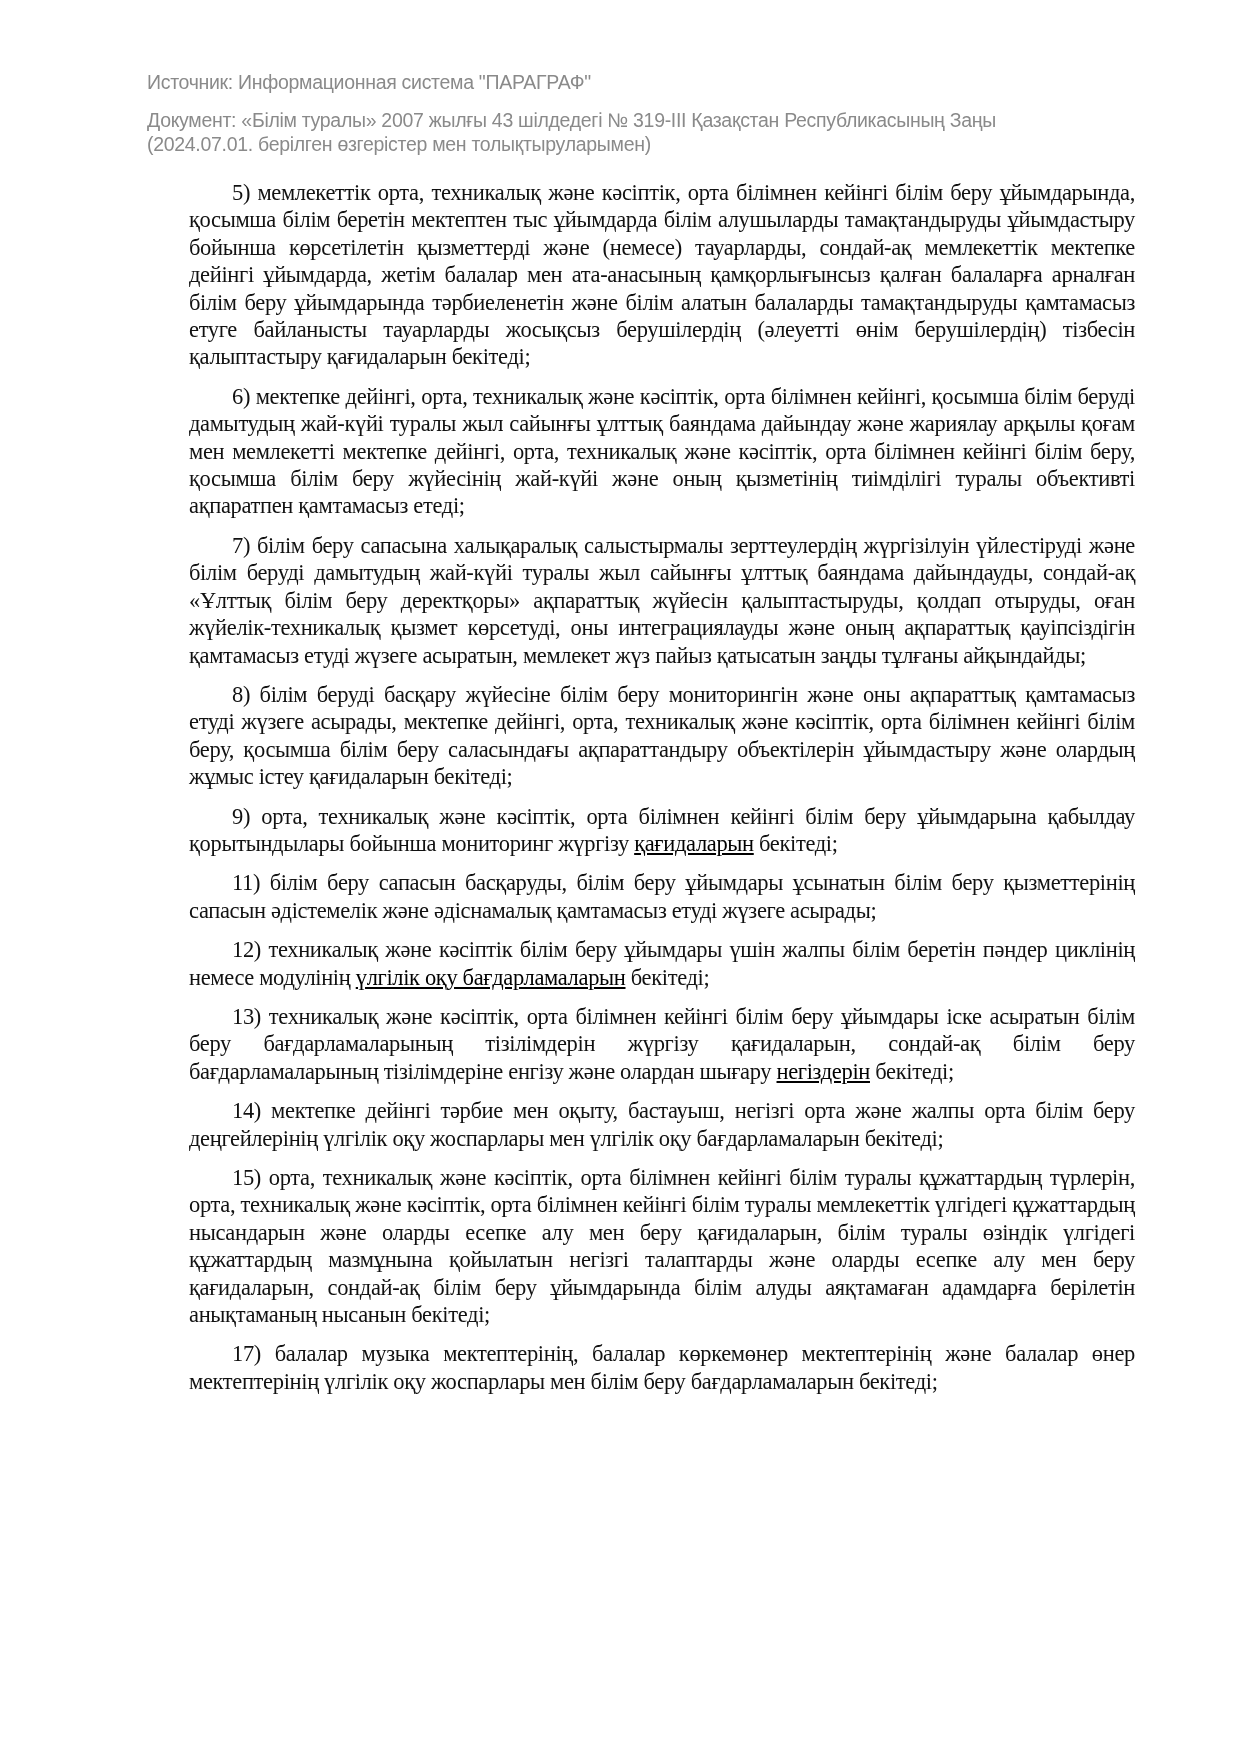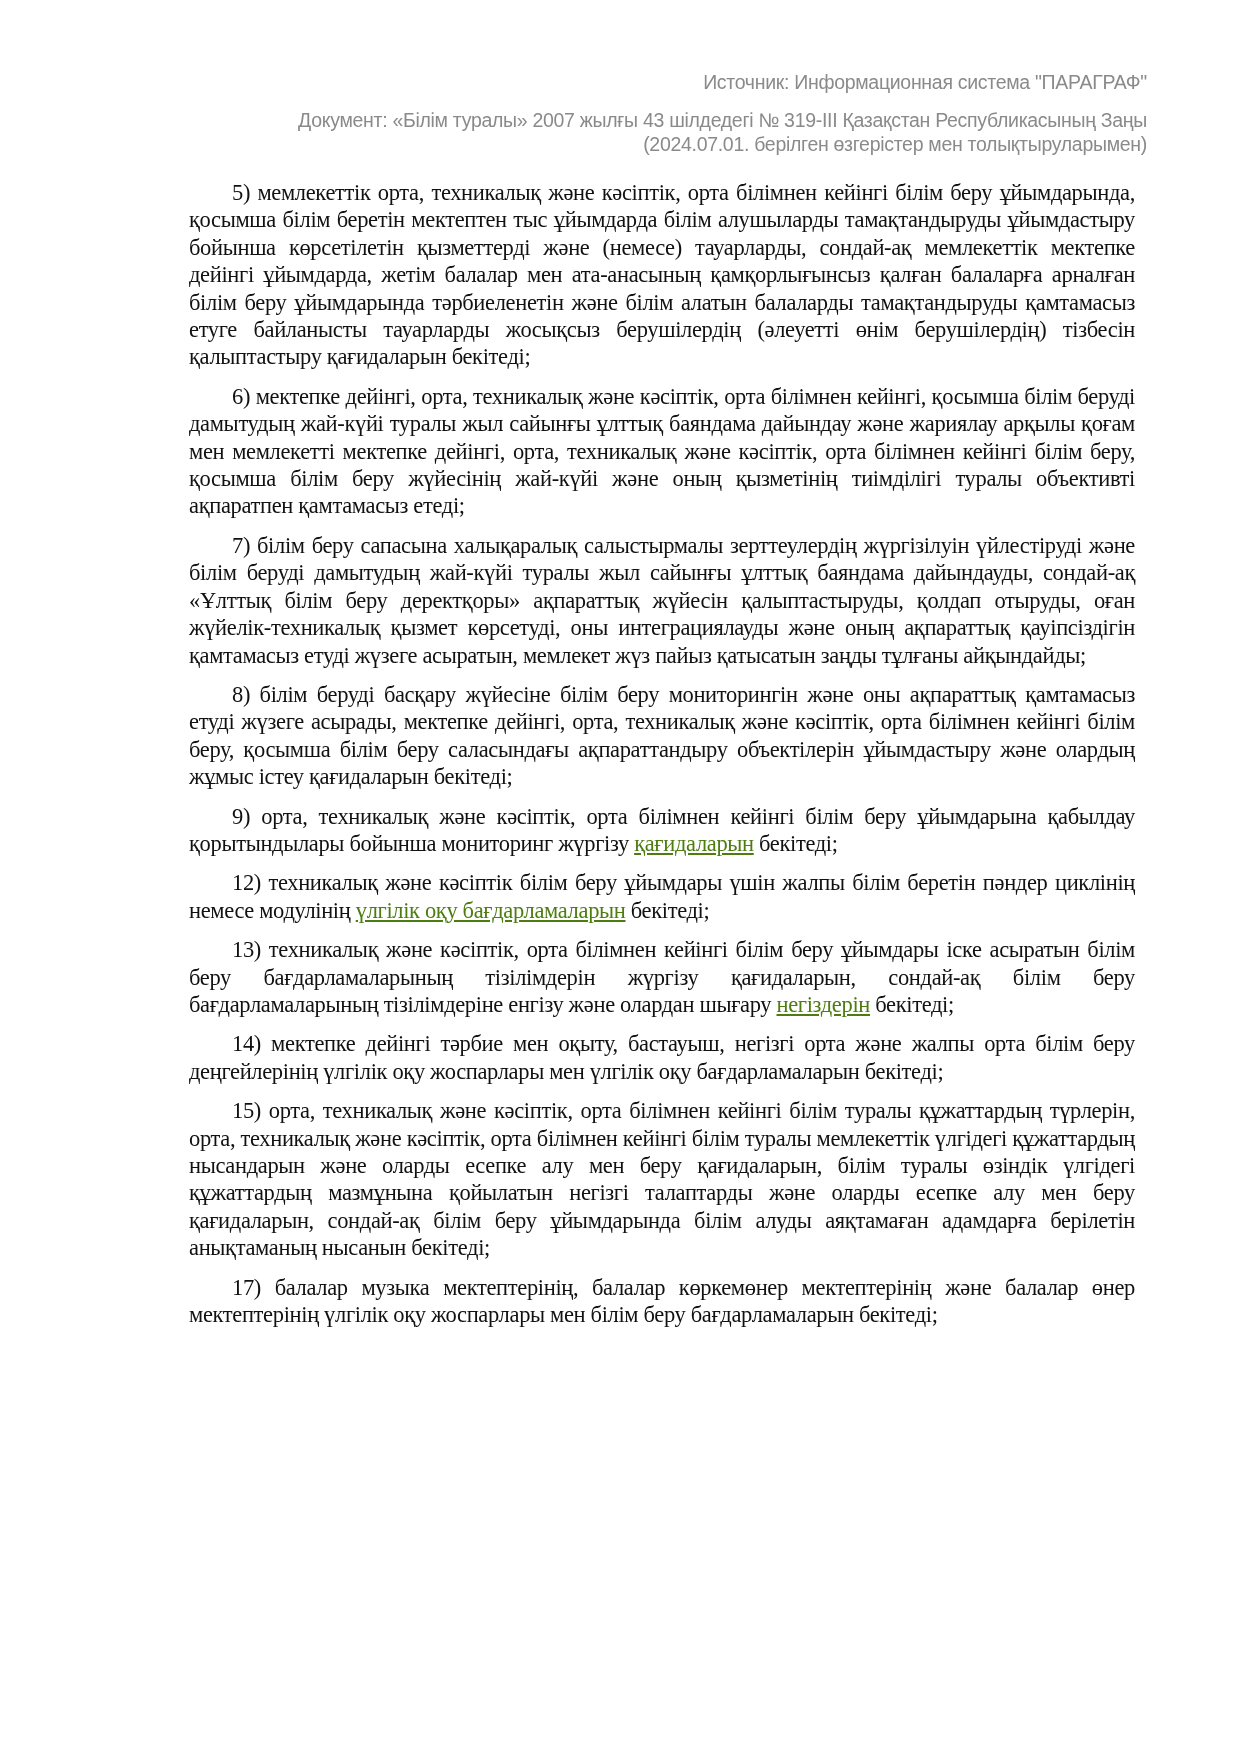--- a/index.html
+++ b/index.html
@@ -1,47 +1,48 @@
 <!DOCTYPE html>
 <html><head>
 <meta charset="utf-8">
 <style>
   html, body { margin: 0; padding: 0; background: #ffffff; }
   body { width: 1241px; height: 1755px; position: relative; overflow: hidden; }
   .page { position: absolute; left: 0; top: 0; width: 1241px; height: 1755px; background: #fff; }
   .header {
     position: absolute; right: 94px; top: 70px; width: 1000px;
-    text-align: right; color: #8a8a8a;
+    color: #8a8a8a;
     font-family: "Liberation Sans", sans-serif; font-size: 19.5px; letter-spacing: -0.3px;
   }
   .header .src { line-height: 24px; margin-bottom: 14px; }
   .header .doc { line-height: 24px; }
   .body {
     position: absolute; left: 177px; top: 167px; width: 970px;
     font-family: "Liberation Serif", serif; font-size: 22.5px; line-height: 27.4px;
     color: #111; text-align: justify; letter-spacing: -0.35px;
   }
   .body p { margin: 12px; text-indent: 43px; }
-  a.lnk { color: #4d7c0f; text-decoration: underline; }
+  a.lnk { color: #000000; text-decoration: underline; }
 </style>
 </head>
 <body>
 
 <div class="page">
   <div class="header">
     <div class="src">Источник: Информационная система "ПАРАГРАФ"</div>
     <div class="doc">Документ: «Білім туралы» 2007 жылғы 43 шілдедегі № 319-III Қазақстан Республикасының Заңы</div>
     <div class="doc">(2024.07.01. берілген өзгерістер мен толықтыруларымен)</div>
   </div>
 
   <div class="body">
     <p><span>5) мемлекеттік орта, техникалық және кәсіптік, орта білімнен кейінгі білім беру ұйымдарында, қосымша білім беретін мектептен тыс ұйымдарда білім алушыларды тамақтандыруды ұйымдастыру бойынша көрсетілетін қызметтерді және (немесе) тауарларды, сондай-ақ мемлекеттік мектепке дейінгі ұйымдарда, жетім балалар мен ата-анасының қамқорлығынсыз қалған балаларға арналған білім беру ұйымдарында тәрбиеленетін және білім алатын балаларды тамақтандыруды қамтамасыз етуге байланысты тауарларды жосықсыз берушілердің (әлеуетті өнім берушілердің) тізбесін қалыптастыру қағидаларын бекітеді;</span></p>
     <p><span>6) мектепке дейінгі, орта, техникалық және кәсіптік, орта білімнен кейінгі, қосымша білім беруді дамытудың жай-күйі туралы жыл сайынғы ұлттық баяндама дайындау және жариялау арқылы қоғам мен мемлекетті мектепке дейінгі, орта, техникалық және кәсіптік, орта білімнен кейінгі білім беру, қосымша білім беру жүйесінің жай-күйі және оның қызметінің тиімділігі туралы объективті ақпаратпен қамтамасыз етеді;</span></p>
     <p><span>7) білім беру сапасына халықаралық салыстырмалы зерттеулердің жүргізілуін үйлестіруді және білім беруді дамытудың жай-күйі туралы жыл сайынғы ұлттық баяндама дайындауды, сондай-ақ «Ұлттық білім беру деректқоры» ақпараттық жүйесін қалыптастыруды, қолдап отыруды, оған жүйелік-техникалық қызмет көрсетуді, оны интеграциялауды және оның ақпараттық қауіпсіздігін қамтамасыз етуді жүзеге асыратын, мемлекет жүз пайыз қатысатын заңды тұлғаны айқындайды;</span></p>
     <p><span>8) білім беруді басқару жүйесіне білім беру мониторингін және оны ақпараттық қамтамасыз етуді жүзеге асырады, мектепке дейінгі, орта, техникалық және кәсіптік, орта білімнен кейінгі білім беру, қосымша білім беру саласындағы ақпараттандыру объектілерін ұйымдастыру және олардың жұмыс істеу қағидаларын бекітеді;</span></p>
     <p><span>9) орта, техникалық және кәсіптік, орта білімнен кейінгі білім беру ұйымдарына қабылдау қорытындылары бойынша мониторинг жүргізу </span><a class="lnk" href="#">қағидаларын</a><span> бекітеді;</span></p>
+    <p><span>11) білім беру сапасын басқаруды, білім беру ұйымдары ұсынатын білім беру қызметтерінің сапасын әдістемелік және әдіснамалық қамтамасыз етуді жүзеге асырады;</span></p>
     <p><span>12) техникалық және кәсіптік білім беру ұйымдары үшін жалпы білім беретін пәндер циклінің немесе модулінің </span><a class="lnk" href="#">үлгілік оқу бағдарламаларын</a><span> бекітеді;</span></p>
     <p><span>13) техникалық және кәсіптік, орта білімнен кейінгі білім беру ұйымдары іске асыратын білім беру бағдарламаларының тізілімдерін жүргізу қағидаларын, сондай-ақ білім беру бағдарламаларының тізілімдеріне енгізу және олардан шығару </span><a class="lnk" href="#">негіздерін</a><span> бекітеді;</span></p>
     <p><span>14) мектепке дейінгі тәрбие мен оқыту, бастауыш, негізгі орта және жалпы орта білім беру деңгейлерінің үлгілік оқу жоспарлары мен үлгілік оқу бағдарламаларын бекітеді;</span></p>
     <p><span>15) орта, техникалық және кәсіптік, орта білімнен кейінгі білім туралы құжаттардың түрлерін, орта, техникалық және кәсіптік, орта білімнен кейінгі білім туралы мемлекеттік үлгідегі құжаттардың нысандарын және оларды есепке алу мен беру қағидаларын, білім туралы өзіндік үлгідегі құжаттардың мазмұнына қойылатын негізгі талаптарды және оларды есепке алу мен беру қағидаларын, сондай-ақ білім беру ұйымдарында білім алуды аяқтамаған адамдарға берілетін анықтаманың нысанын бекітеді;</span></p>
     <p><span>17) балалар музыка мектептерінің, балалар көркемөнер мектептерінің және балалар өнер мектептерінің үлгілік оқу жоспарлары мен білім беру бағдарламаларын бекітеді;</span></p>
   </div>
 </div>
 
 </body></html>

